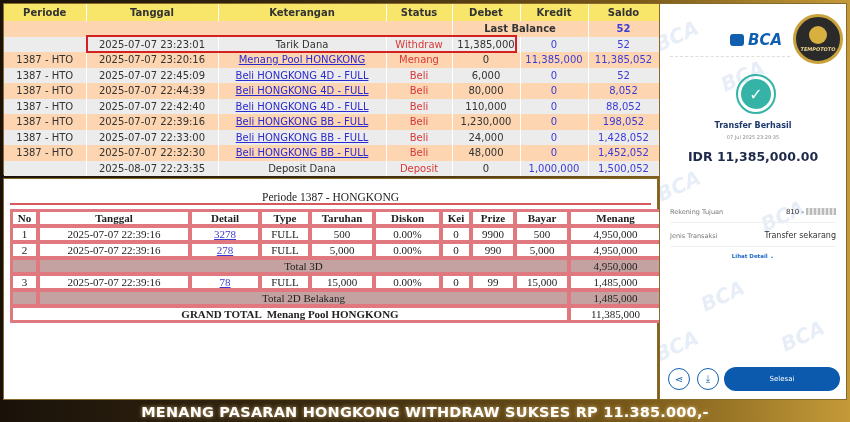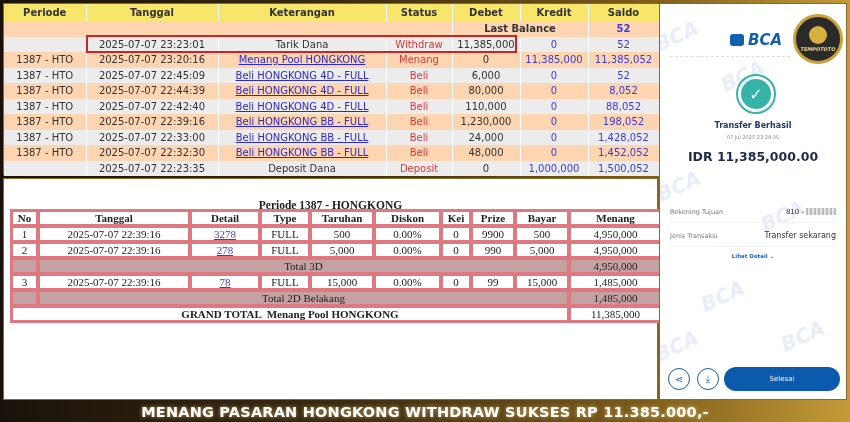--- a/index.html
+++ b/index.html
@@ -30,21 +30,21 @@
   .hl-box {
     position: absolute; left: 82px; top: 31px; width: 431px; height: 18px;
     border: 2px solid #d32020; pointer-events: none;
   }
   
   #bottom-panel {
     position: absolute; left: 3px; top: 178px; width: 655px; height: 222px;
     background: #fff; border: 1px solid #8a6a2a;
     font-family: "Liberation Serif", "DejaVu Serif", serif;
   }
-  #periode-title { text-align: center; font-size: 11.5px; color: #222; padding-top: 20px; height: 32px; font-weight: bold; }
+  #periode-title { text-align: center; font-size: 11.5px; color: #222; padding-top: 12px; height: 24px; }
   #periode-rule { margin: 0 6px; height: 2px; background: #d45a60; }
   table.pool {
     position: absolute; left: 6px; top: 30px; width: 647px;
     border-collapse: separate; border-spacing: 2px;
     background: #e07880; font-size: 11px; table-layout: fixed;
   }
   table.pool th, table.pool td {
     background: #fff; border: 1px solid #e07880; text-align: center; height: 14px; color: #222; padding: 0;
     white-space: nowrap;
   }
@@ -199,21 +199,21 @@
         <td>1387 - HTO</td>
         <td>2025-07-07 22:32:30</td>
         <td><a class="lnk">Beli HONGKONG BB - FULL</a></td>
         <td class="red">Beli</td>
         <td>48,000</td>
         <td class="blue">0</td>
         <td class="blue">1,452,052</td>
       </tr>
       <tr class="even">
         <td></td>
-        <td>2025-07-07 22:23:35</td>
+        <td>2025-08-07 22:23:35</td>
         <td>Deposit Dana</td>
         <td class="red">Deposit</td>
         <td>0</td>
         <td class="blue">1,000,000</td>
         <td class="blue">1,500,052</td>
       </tr>
     </tbody>
   </table>
   <div class="hl-box"></div>
 </div>

